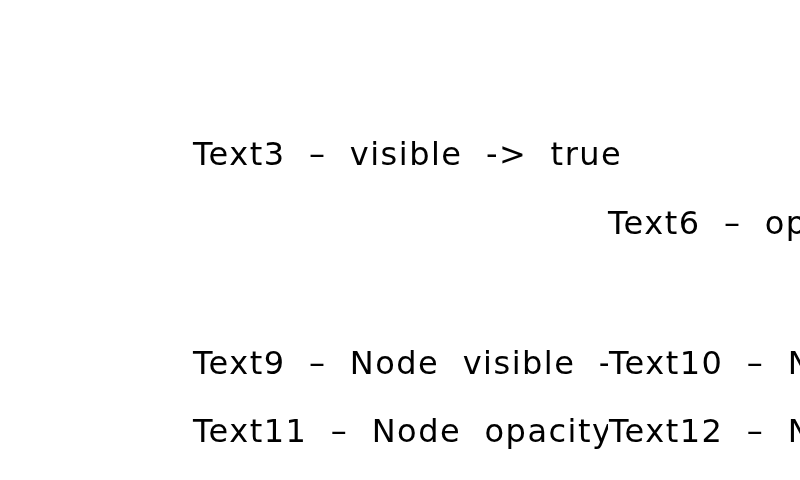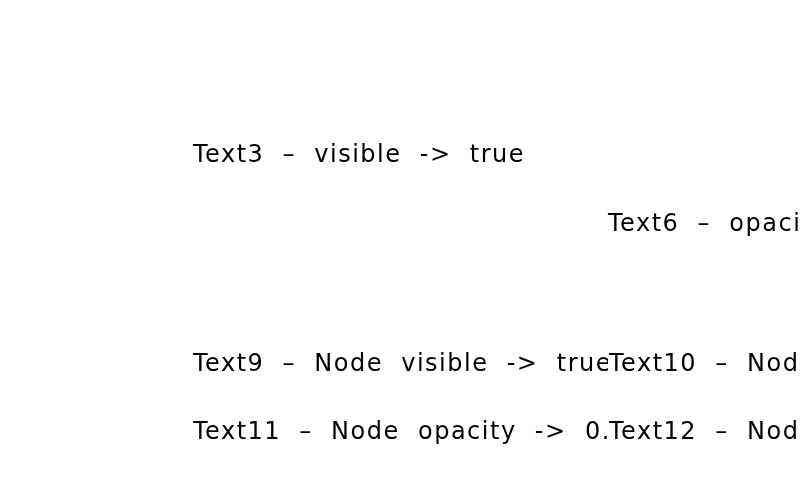--- a/index.html
+++ b/index.html
@@ -16,21 +16,21 @@
     background: #ffffff;
     overflow: hidden;
     font-family: "DejaVu Sans", sans-serif;
   }
 
   
   .run {
     position: absolute;
     white-space: pre;
     color: #000000;
-    font-size: 24px;
+    font-size: 32px;
     line-height: 30px;
     font-weight: 400;
     letter-spacing: 1.5px;
     text-align: right;
   }
 
   
   .run.layer-top {
     z-index: 2;
     background: #ffffff;

